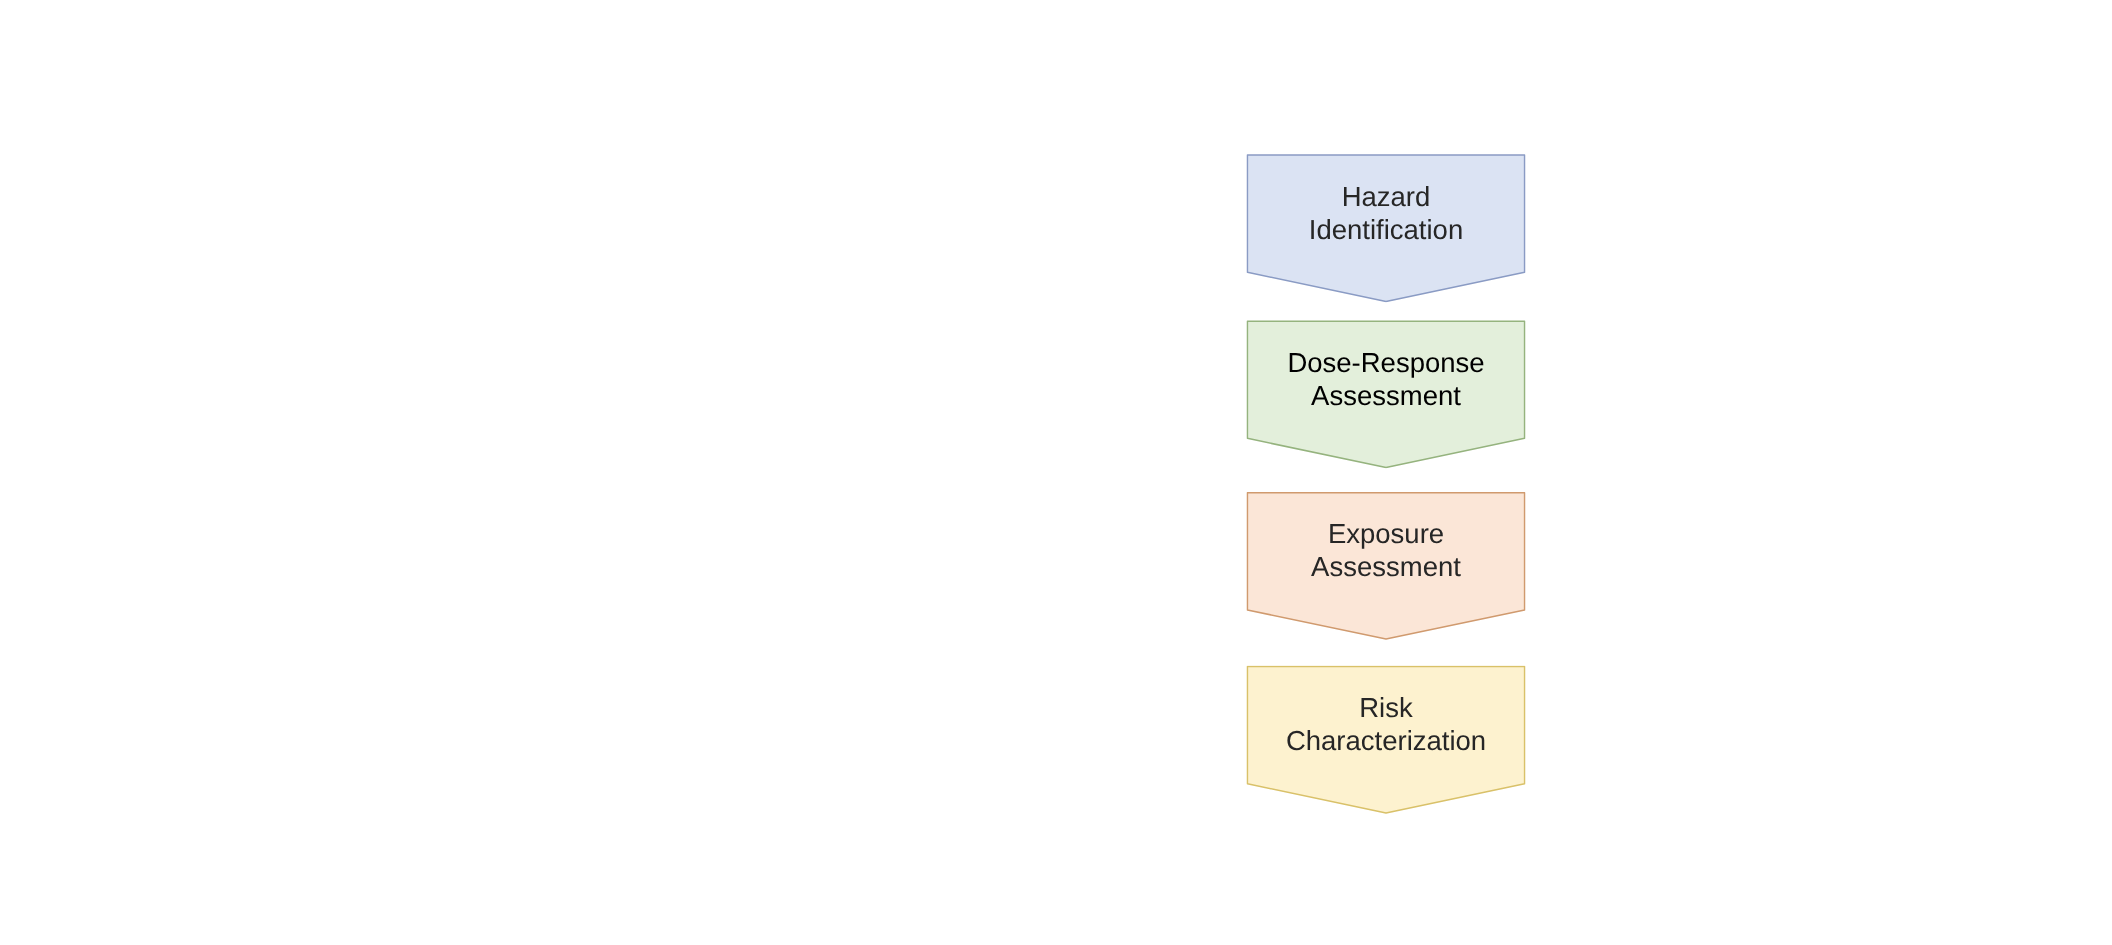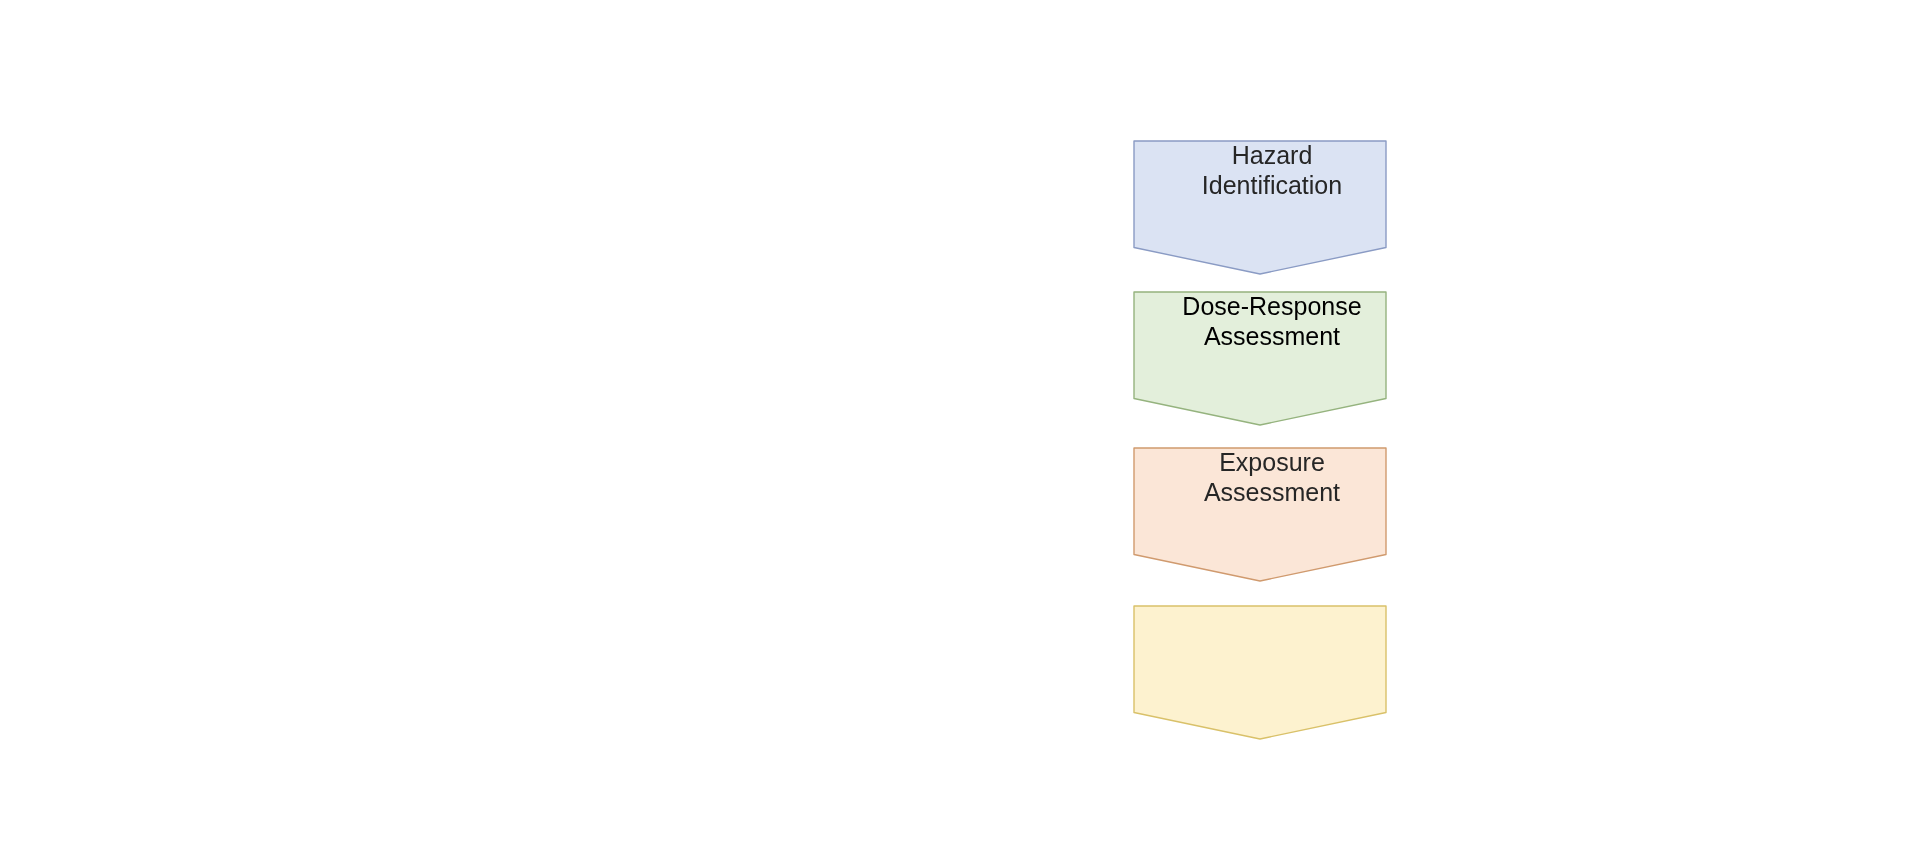--- a/index.html
+++ b/index.html
@@ -32,27 +32,28 @@
   .step-3 { top: 307px; }
   .step-4 { top: 465px; }
   .step svg {
     position: absolute;
     left: 0;
     top: 0;
     display: block;
   }
   .step .label {
     position: absolute;
-    left: 12px;
+    left: 0;
     top: 0;
     width: 100%;
     height: 108px;
     display: flex;
     flex-direction: column;
     align-items: center;
+    justify-content: center;
     text-align: center;
     font-size: 25px;
     line-height: 30px;
     color: #262626;
   }
   .step .label span {
     display: block;
     white-space: nowrap;
   }
 </style>
@@ -88,15 +89,19 @@
     <div class="label" style="color: rgb(38, 38, 38);">
       <span>Exposure</span>
       <span>Assessment</span>
     </div>
   </div>
 
   <div class="step step-4">
     <svg width="254" height="135" viewBox="0 0 254 135">
       <polygon points="1,1 253,1 253,107.5 127,134 1,107.5" stroke-width="1.4" stroke-linejoin="round" fill="#fdf2cf" stroke="#d9c169"></polygon>
     </svg>
+    <div class="label" style="color: rgb(38, 38, 38);">
+      <span>Risk</span>
+      <span>Characterization</span>
+    </div>
   </div>
 
 </div>
 
 </body></html>

